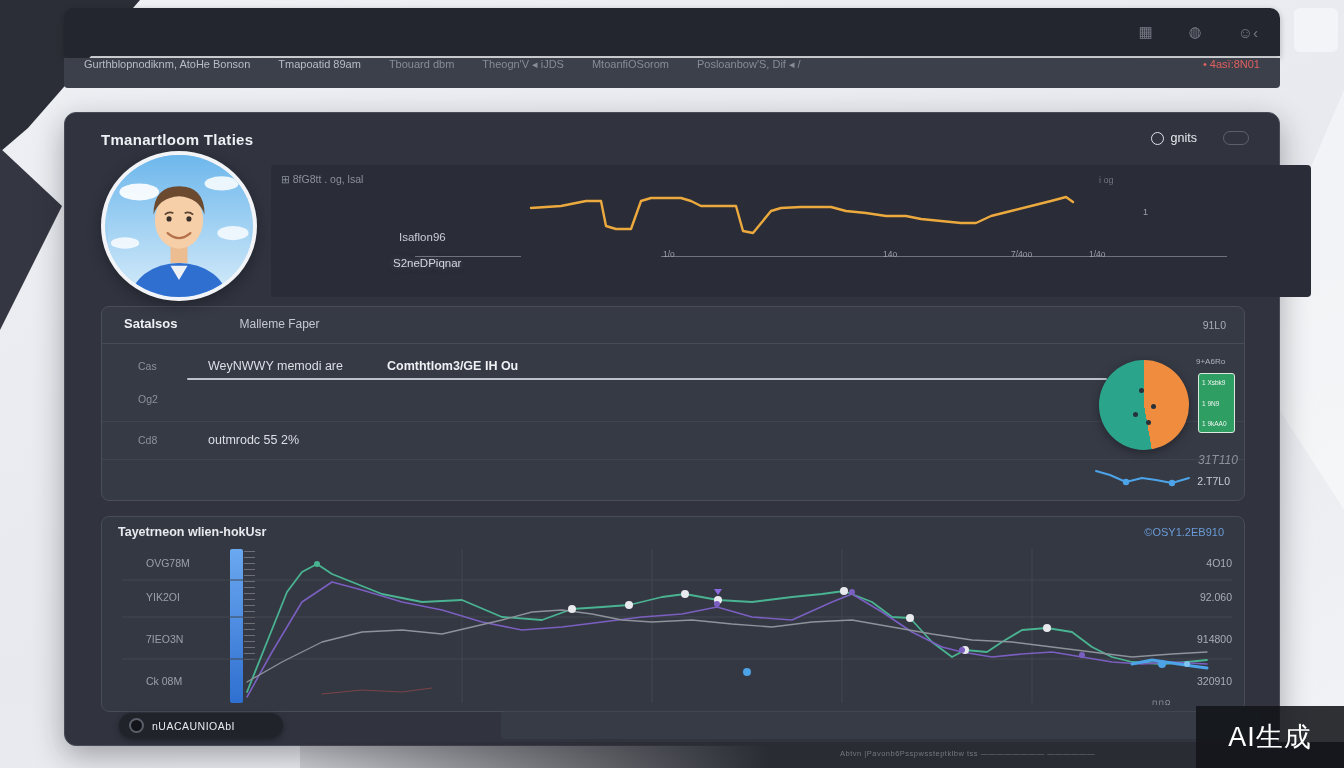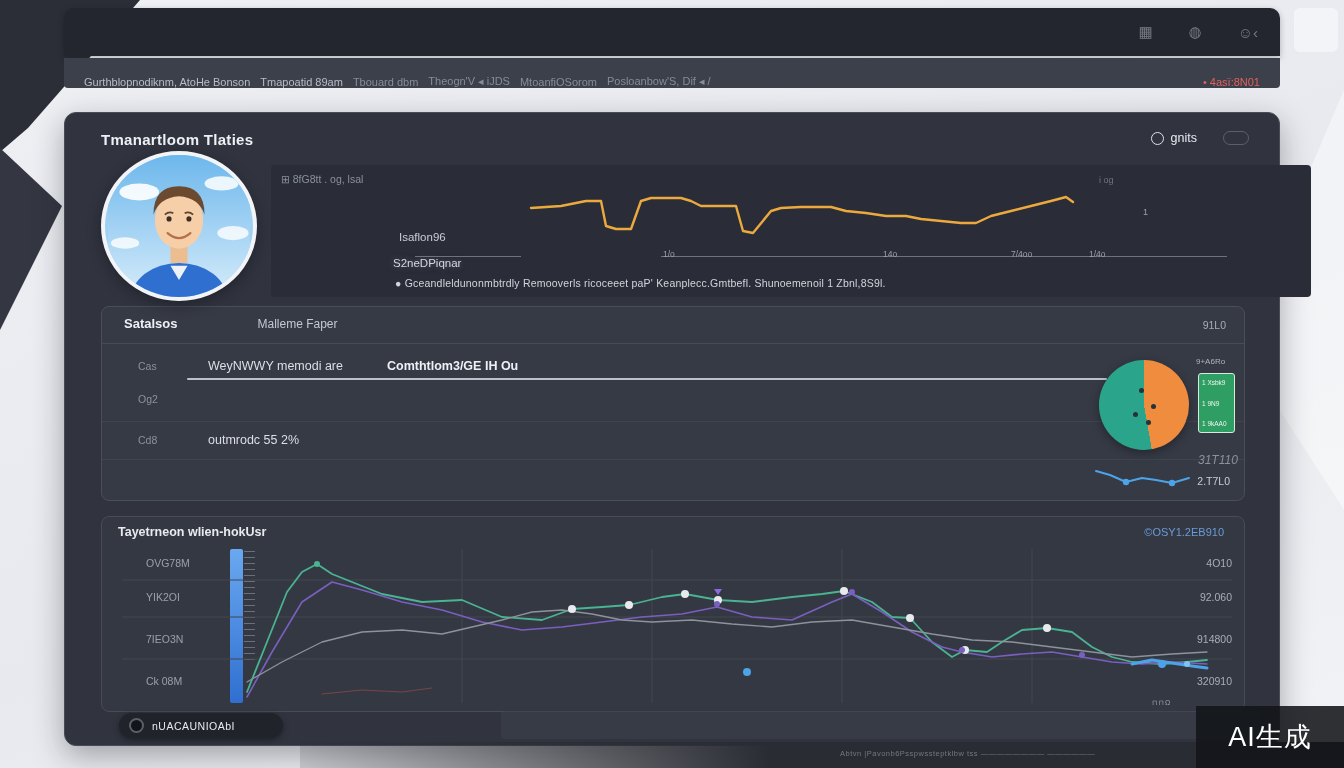--- a/index.html
+++ b/index.html
@@ -23,21 +23,21 @@
   
   .topbar { left:64px; top:8px; width:1216px; height:48px; background:#23262e;
             border-radius:10px 10px 0 0; display:flex; align-items:center; padding:0 22px;
             box-shadow:0 2px 6px rgba(0,0,0,.25); }
   .topbar-title { font-size:19px; letter-spacing:.5px; color:#f2f3f6; font-weight:bold; }
   .topbar-icons { margin-left:auto; display:flex; gap:36px; align-items:center; color:#8b919c; }
   .tb-icon { font-size:15px; cursor:pointer; opacity:.8; }
 
   
   .navbar { left:64px; top:58px; width:1216px; height:30px; background:#3c404a;
-            display:flex; align-items:flex-end; padding:0 20px; gap:10px;
+            display:flex; align-items:flex-start; padding:0 20px; gap:28px;
             border-radius:0 0 4px 4px; }
   .nav-item { font-size:11px; color:#b7bcc6; white-space:nowrap; cursor:pointer; }
   .nav-item.dim { color:#868c98; }
   .nav-alert { margin-left:auto; font-size:11px; color:#e06060; }
 
   
   .card { left:64px; top:112px; width:1216px; height:634px; background:#31343f;
           border:1px solid #474b57; border-radius:12px; box-shadow:0 10px 30px rgba(20,22,30,.35); }
   .panel-title { left:36px; top:18px; font-size:15px; font-weight:bold; color:#eef0f4; letter-spacing:.3px; }
   .panel-actions { right:30px; top:18px; display:flex; gap:26px; align-items:center; }
@@ -59,21 +59,21 @@
   .strip-note { left:124px; top:112px; font-size:10.5px; color:#d2d5db; letter-spacing:.2px; white-space:nowrap; }
 
   
   .avatar { left:36px; top:38px; width:156px; height:150px; border-radius:50%;
             border:4px solid #f2f4f7; overflow:hidden; background:#9fd0f2; z-index:5;
             box-shadow:0 4px 14px rgba(10,12,18,.4); }
 
   
   .section { left:36px; top:193px; width:1144px; height:195px; background:#363a45;
              border:1px solid #4a4e59; border-radius:8px; }
-  .sec1-head { left:22px; top:9px; display:flex; gap:80px; align-items:baseline; }
+  .sec1-head { left:22px; top:9px; display:flex; gap:62px; align-items:baseline; }
   .sec1-title { font-size:13px; font-weight:bold; color:#eef0f4; }
   .sec1-tab { font-size:12px; color:#c4c8d1; cursor:pointer; }
   .sec1-topval { right:18px; top:12px; font-size:10.5px; color:#a7adb8; }
   .hline { height:1px; background:#474b56; left:0; width:100%; }
   .brightline { left:85px; top:71px; width:920px; height:2px; background:#ccd0d8; opacity:.9; border-radius:1px; }
   .rowkey { font-size:10.5px; color:#8b919c; width:70px; }
   .rowtext { font-size:12.5px; color:#dcdfe5; }
   .srow { left:36px; display:flex; align-items:center; }
   .green { color:#3fae6e; }
   .strong { color:#eef0f4; font-weight:bold; margin-left:44px; }
@@ -172,21 +172,20 @@
       </svg>
     <div class="abs strip-label1">Isaflon96</div>
     <div class="abs strip-label2">S2neDPiqnar</div>
     <div class="abs axis-seg axis-a"></div>
     <div class="abs axis-seg axis-b"></div>
     <span class="abs tick" style="left:392px">1/o</span>
     <span class="abs tick" style="left:612px">14o</span>
     <span class="abs tick" style="left:740px">7/4oo</span>
     <span class="abs tick" style="left:818px">1/4o</span>
     <span class="abs end-tick">1</span>
-    <div class="abs strip-note">● Gceandleldunonmbtrdly  Remooverls ricoceeet paP' Keanplecc.Gmtbefl.  Shunoemenoil 1 Zbnl,8S9l.</div>
   </div>
 
   <div class="abs avatar">
     <svg width="148" height="142" viewBox="0 0 100 100">
       <defs>
         <linearGradient id="sky" x1="0" y1="0" x2="0" y2="1">
           <stop offset="0" stop-color="#6db7ec"></stop>
             <stop offset="1" stop-color="#d6ecfa"></stop>
         </linearGradient>
       </defs>

